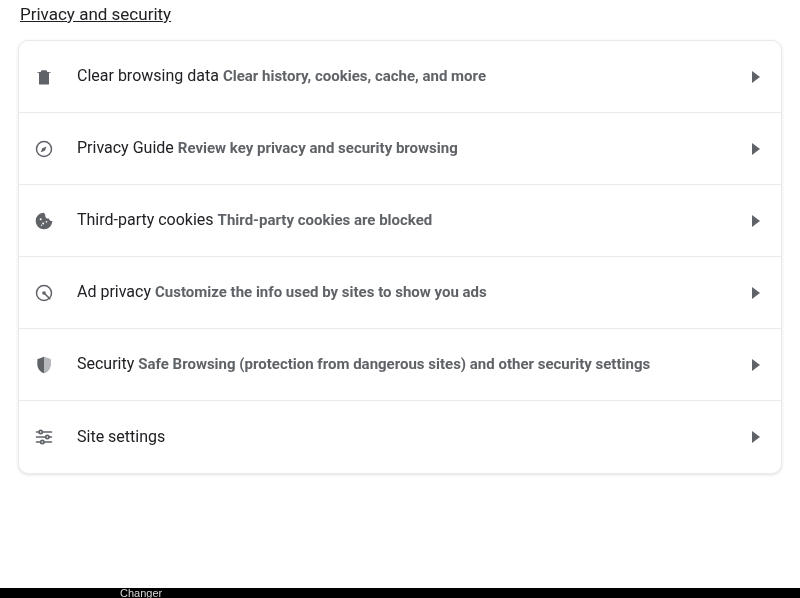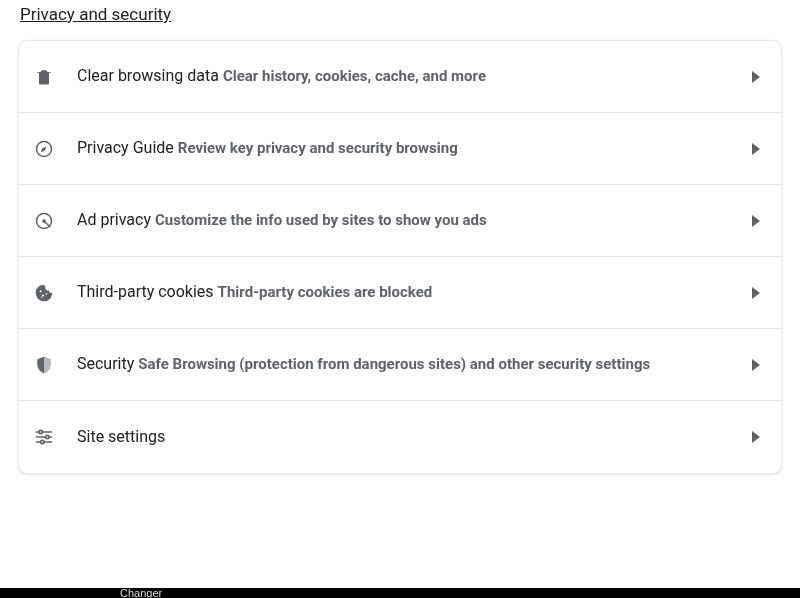--- a/index.html
+++ b/index.html
@@ -131,39 +131,20 @@
     </div>
     <div class="row-arrow">
       <svg viewBox="0 0 8 12" fill="currentColor">
           <path d="M0 0l8 6-8 6z"></path>
         </svg>
     </div>
   </div>
 
   <div class="settings-row">
     <div class="row-icon">
-      <svg viewBox="0 0 24 24" fill="none" stroke="currentColor" stroke-width="1.8">
-          <circle cx="12" cy="12" r="9"></circle>
-          <path d="M12 12 L19 19" stroke-linecap="round"></path>
-          <circle cx="12" cy="12" r="2.2" fill="currentColor" stroke="none"></circle>
-        </svg>
-    </div>
-    <div class="row-text">
-      <div class="row-title">Ad privacy</div>
-      <div class="row-sub">Customize the info used by sites to show you ads</div>
-    </div>
-    <div class="row-arrow">
-      <svg viewBox="0 0 8 12" fill="currentColor">
-          <path d="M0 0l8 6-8 6z"></path>
-        </svg>
-    </div>
-  </div>
-
-  <div class="settings-row">
-    <div class="row-icon">
       <svg viewBox="0 0 24 24" fill="currentColor">
           <path d="M12 2a10 10 0 0 0 0 20 10 10 0 0 0 10-10c-2 .5-4-1-4-3-2.5.5-5-1.5-4.5-4C13 3.5 12 2 12 2z"></path>
           <circle cx="8" cy="10" r="1.2" fill="#fff"></circle>
           <circle cx="11" cy="15" r="1.2" fill="#fff"></circle>
           <circle cx="15" cy="13" r="1" fill="#fff"></circle>
           <circle cx="9" cy="17" r="0.8" fill="#fff"></circle>
         </svg>
     </div>
     <div class="row-text">
       <div class="row-title">Third-party cookies</div>
@@ -171,20 +152,39 @@
     </div>
     <div class="row-arrow">
       <svg viewBox="0 0 8 12" fill="currentColor">
           <path d="M0 0l8 6-8 6z"></path>
         </svg>
     </div>
   </div>
 
   <div class="settings-row">
     <div class="row-icon">
+      <svg viewBox="0 0 24 24" fill="none" stroke="currentColor" stroke-width="1.8">
+          <circle cx="12" cy="12" r="9"></circle>
+          <path d="M12 12 L19 19" stroke-linecap="round"></path>
+          <circle cx="12" cy="12" r="2.2" fill="currentColor" stroke="none"></circle>
+        </svg>
+    </div>
+    <div class="row-text">
+      <div class="row-title">Ad privacy</div>
+      <div class="row-sub">Customize the info used by sites to show you ads</div>
+    </div>
+    <div class="row-arrow">
+      <svg viewBox="0 0 8 12" fill="currentColor">
+          <path d="M0 0l8 6-8 6z"></path>
+        </svg>
+    </div>
+  </div>
+
+  <div class="settings-row">
+    <div class="row-icon">
       <svg viewBox="0 0 24 24" fill="currentColor">
           <path d="M12 2l8 3v6c0 5-3.5 9.5-8 11-4.5-1.5-8-6-8-11V5l8-3z"></path>
           <path d="M12 2v20c4.5-1.5 8-6 8-11V5l-8-3z" fill="#fff" opacity="0.55"></path>
         </svg>
     </div>
     <div class="row-text">
       <div class="row-title">Security</div>
       <div class="row-sub">Safe Browsing (protection from dangerous sites) and other security settings</div>
     </div>
     <div class="row-arrow">

